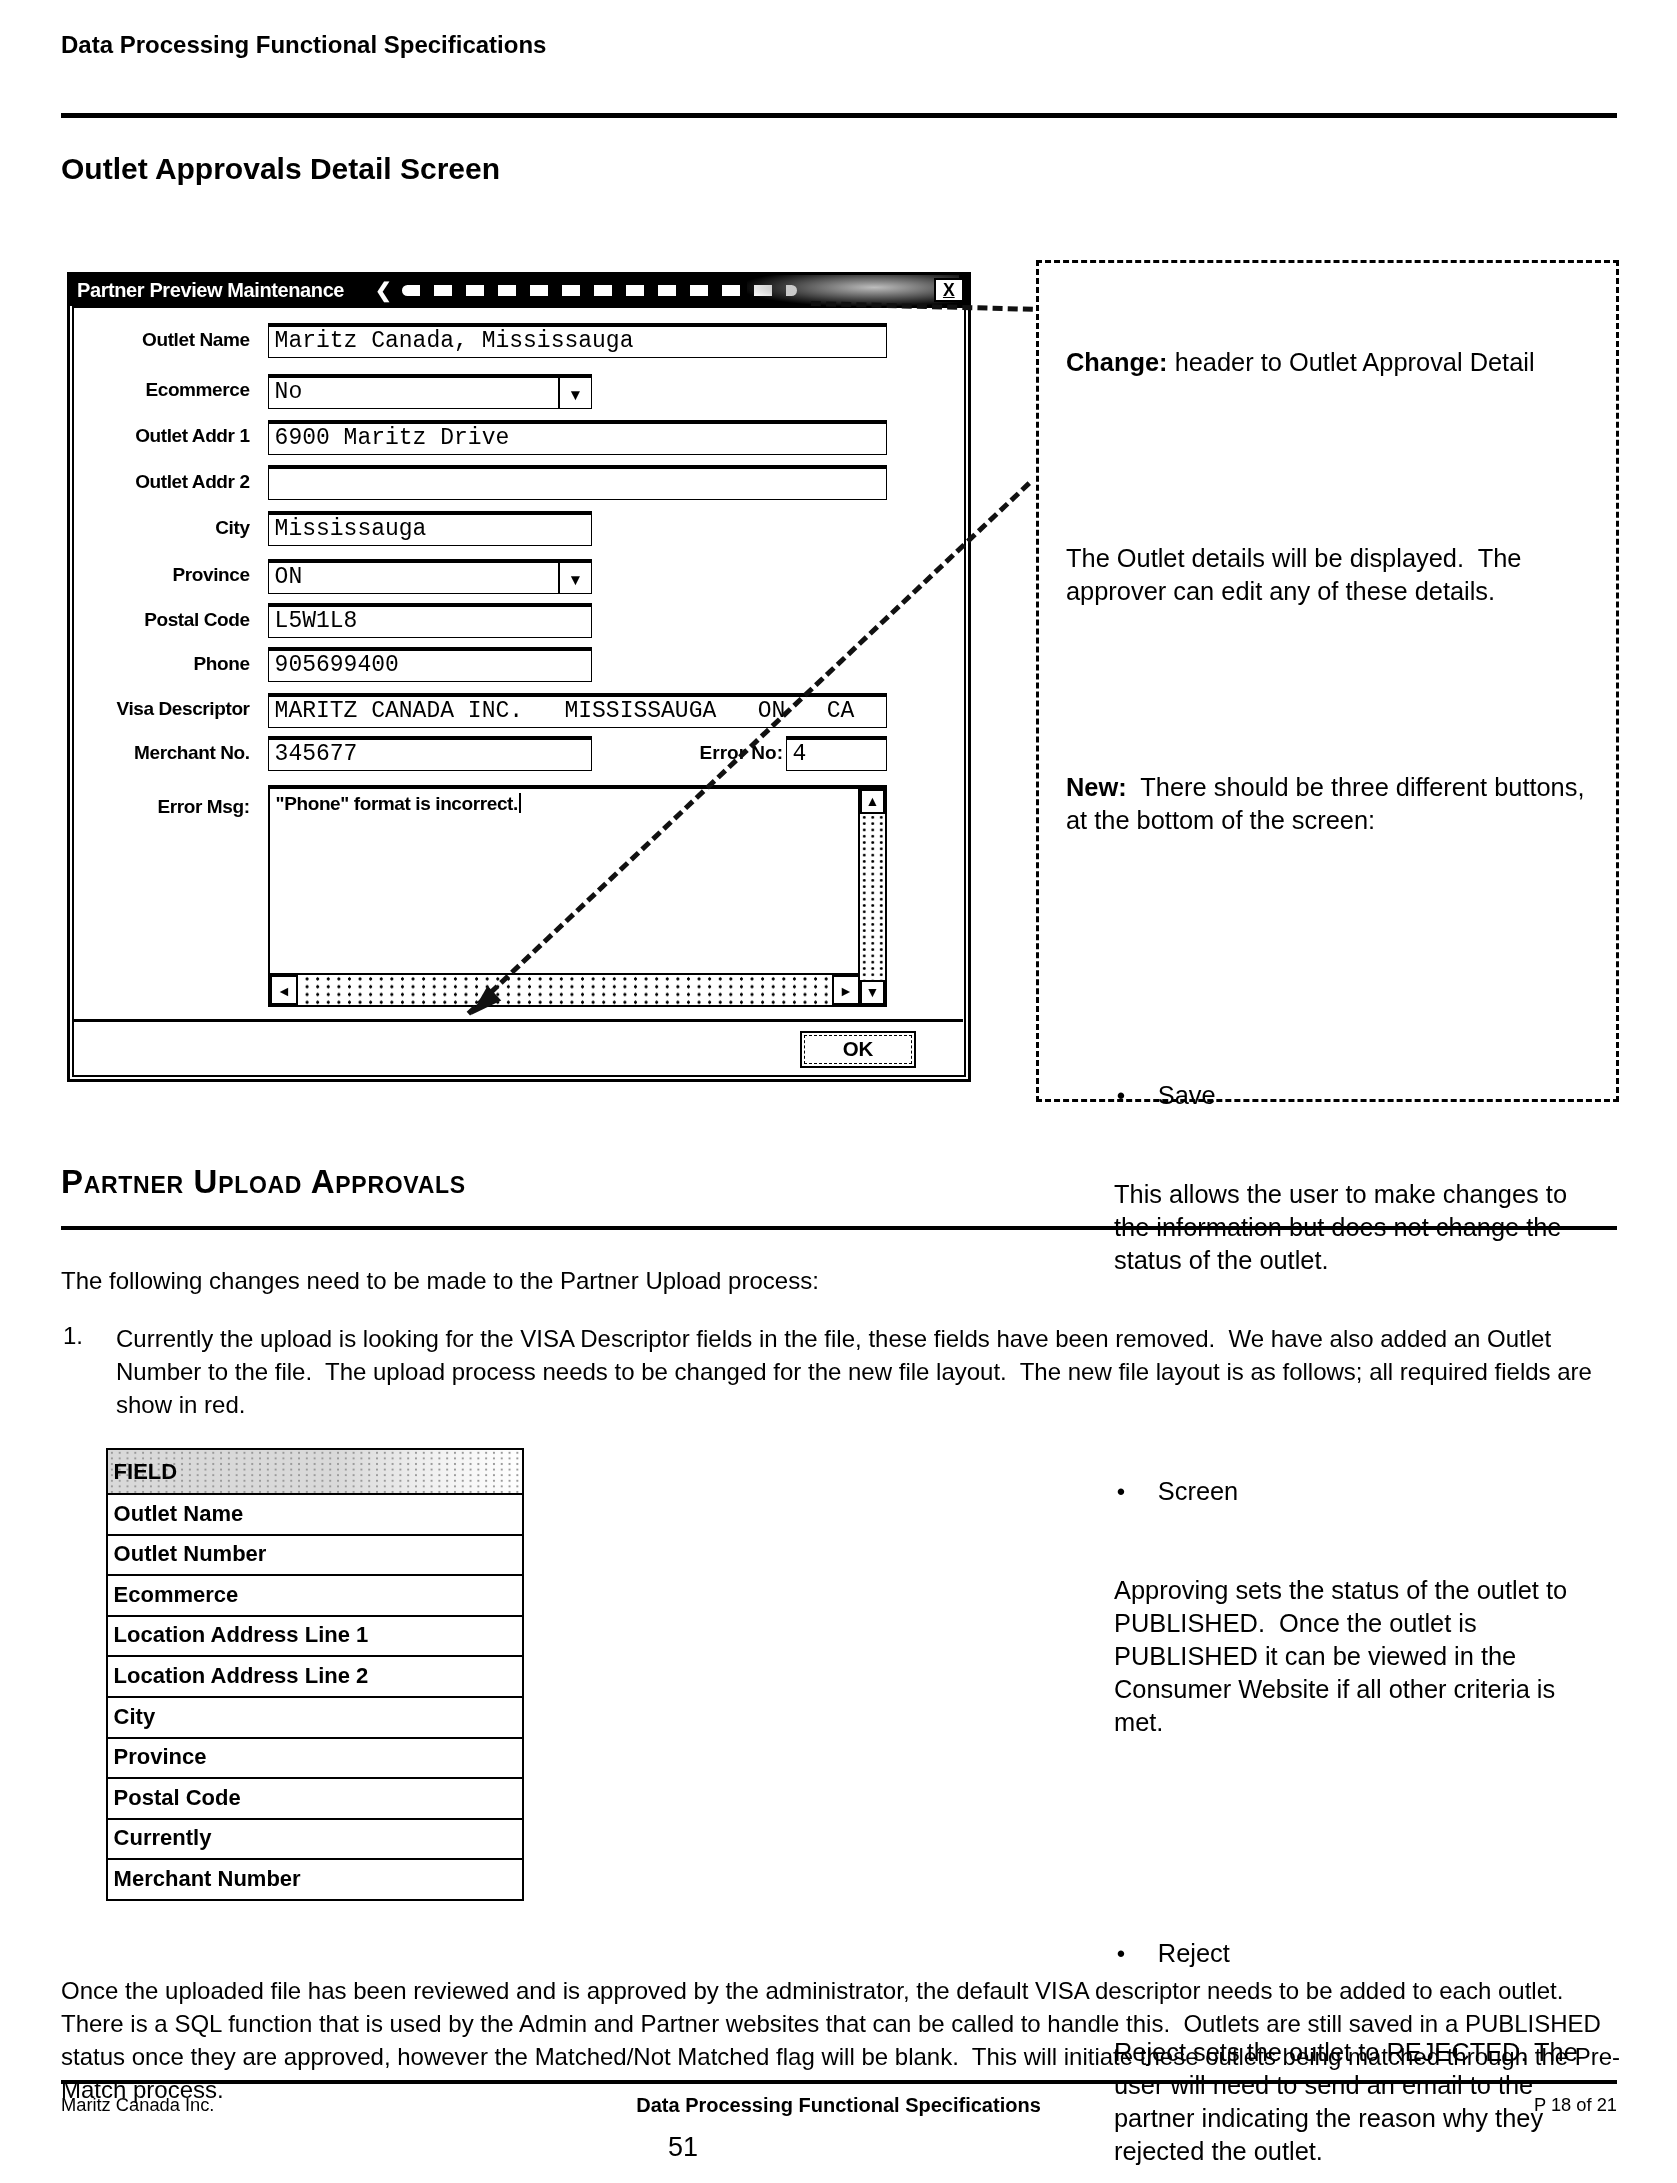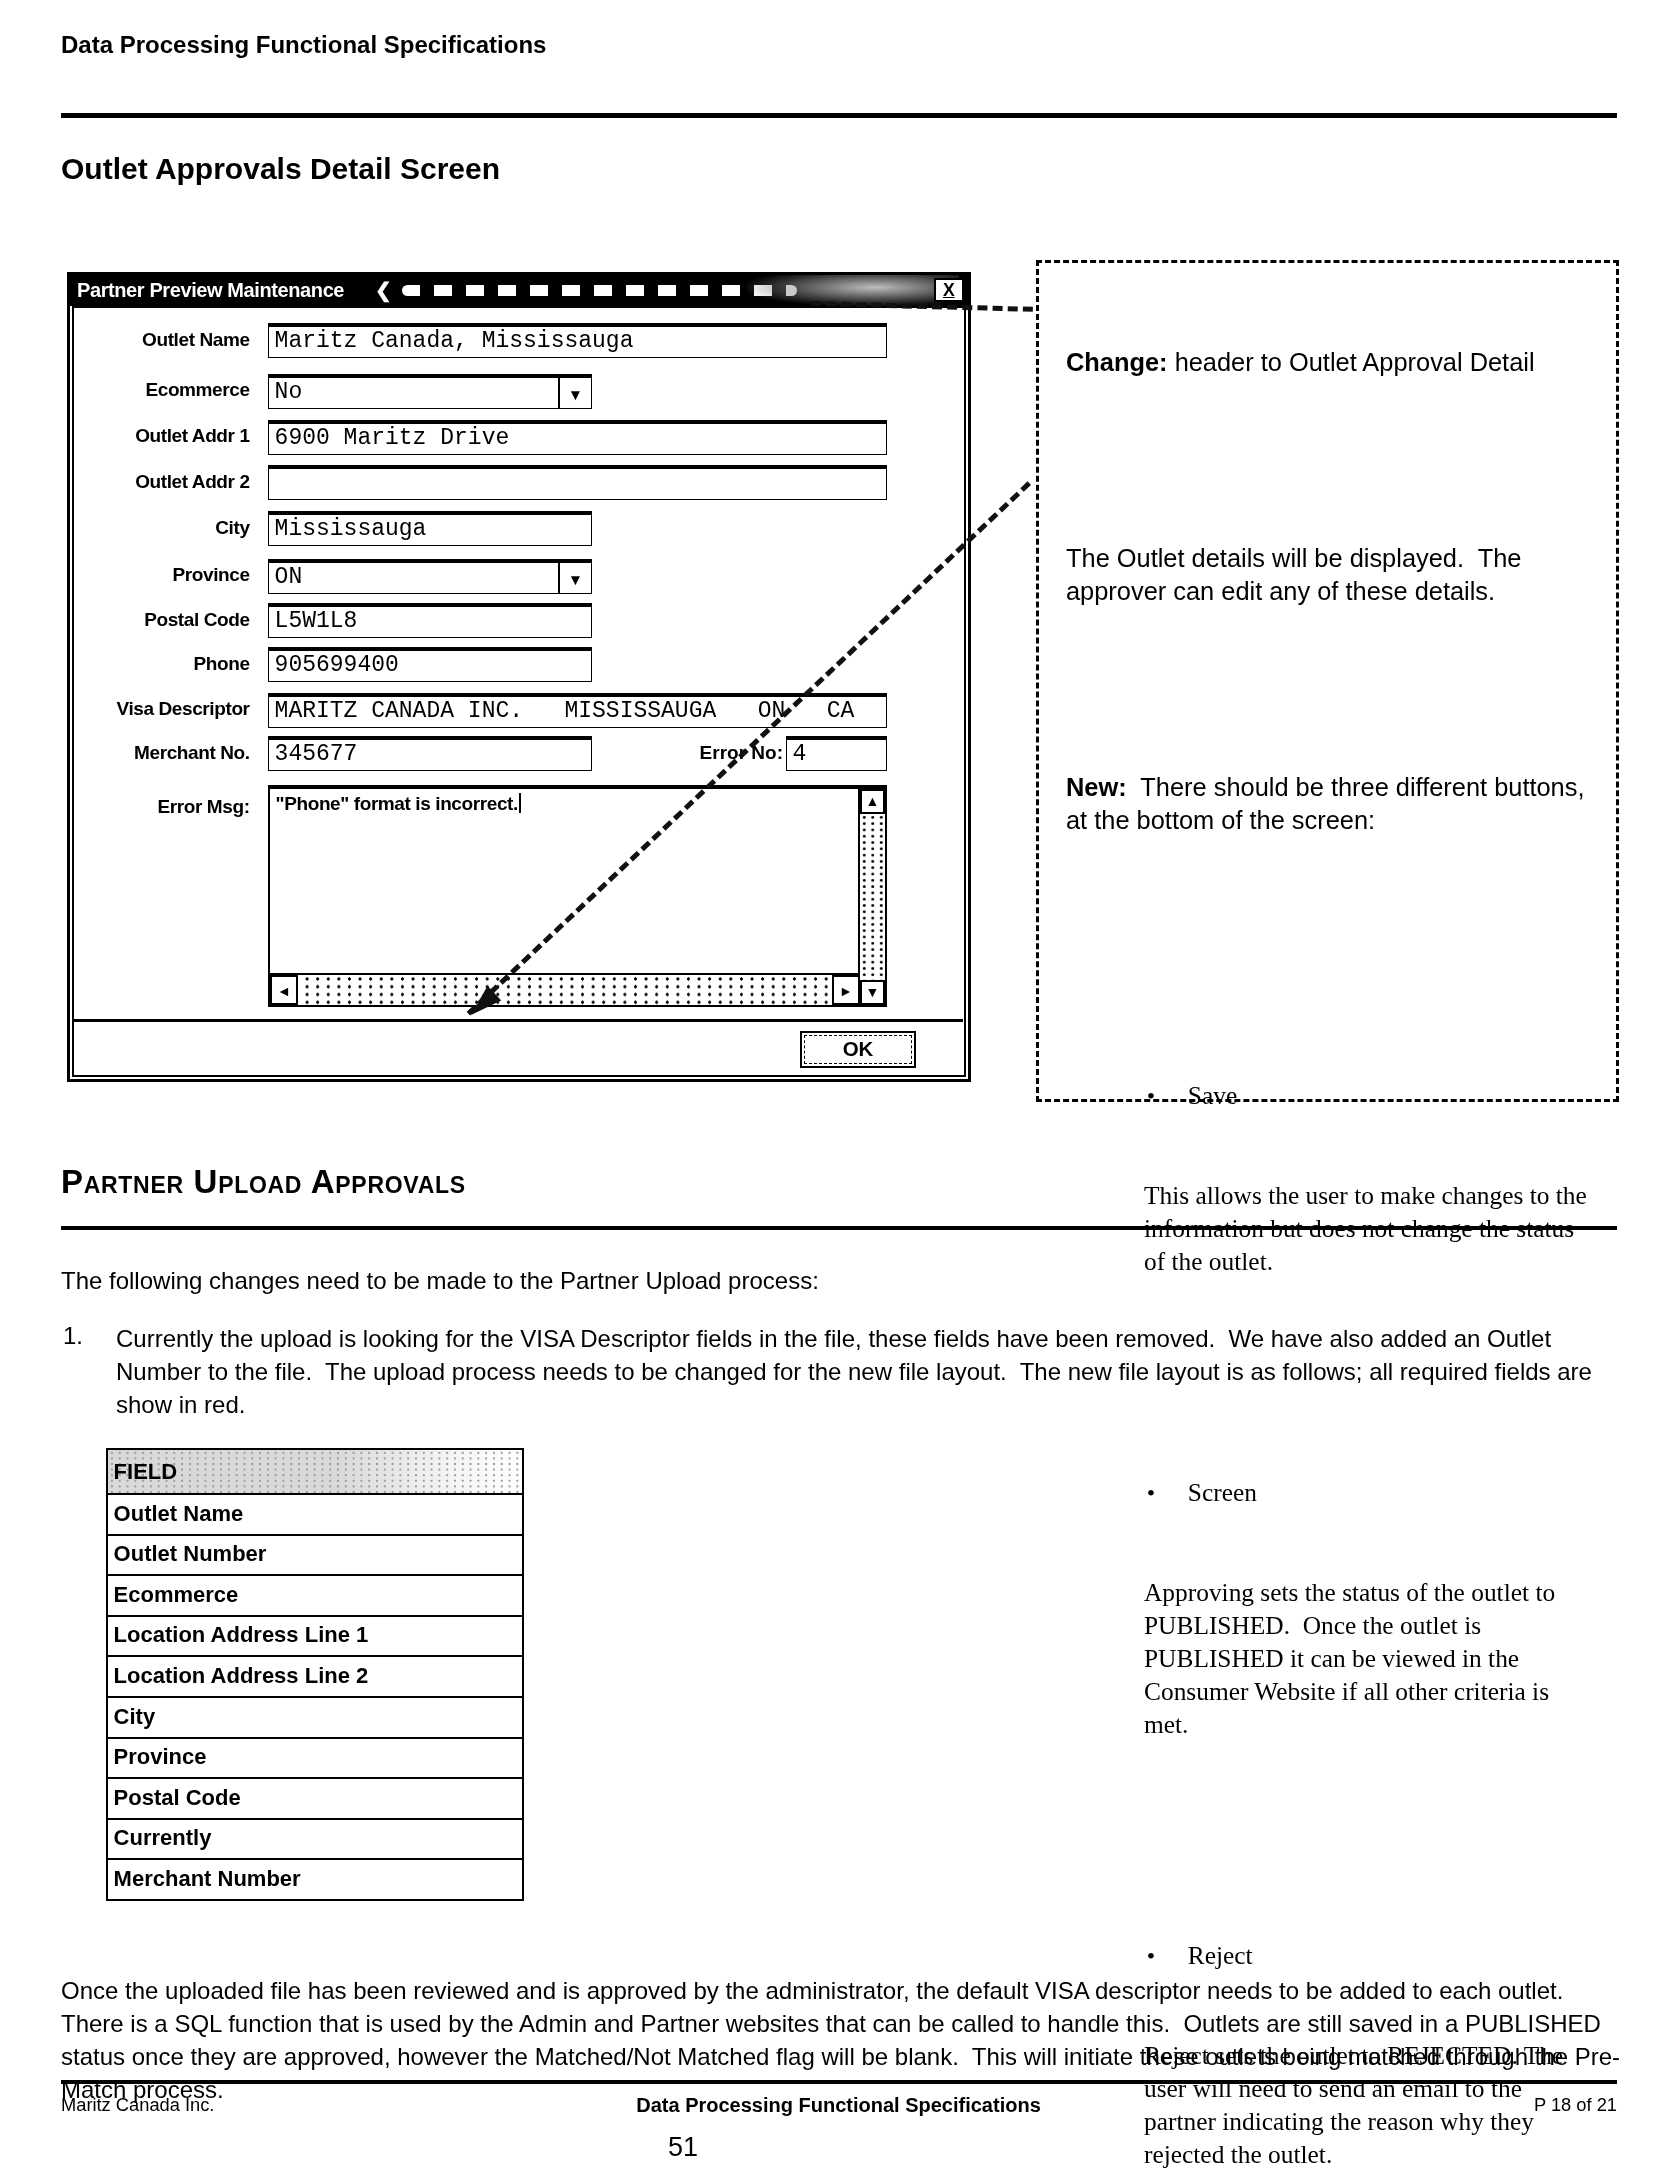--- a/index.html
+++ b/index.html
@@ -65,21 +65,21 @@
   .ok-btn{position:absolute;left:730px;top:756px;width:116px;height:37px;border:2.8px solid #000;
      background:#fff;box-sizing:border-box;padding:2.1px;}
   .ok-inner{display:block;width:100%;height:100%;border:1.4px dashed #000;box-sizing:border-box;
      text-align:center;font-size:20.5px;font-weight:bold;line-height:25.4px;}
 
   
   .annotation{left:1036px;top:260px;width:583px;height:842px;border:3.5px dashed #000;
      box-sizing:border-box;padding:17px 20px 7px 27px;font-size:25.4px;line-height:33px;}
   .ann-gap{height:31px;}
   .ann-gap-s{height:11.3px;}
-  .bullet-item{margin-left:78px;font-family:Liberation Serif, serif;}
+  .bullet-item{margin-left:48px;}
   .bullet-title::before{content:"•";display:inline-block;width:41px;padding-left:2.8px;font-size:24px;}
   b.inlabel{font-weight:bold;}
 
   
   .line-a{left:811px;top:301px;width:222px;border-top:5px dashed #111;transform-origin:0 0;transform:rotate(1.5deg);}
   .line-b{left:1031px;top:485px;width:772px;border-top:5px dashed #111;transform-origin:0 0;transform:rotate(136.6deg);}
   .arrow-head{left:471px;top:1005px;width:0;height:0;border-style:solid;border-width:10.6px 32px 10.6px 0;
      border-color:transparent #111 transparent transparent;transform-origin:left center;transform:rotate(-43deg);}
 
   

